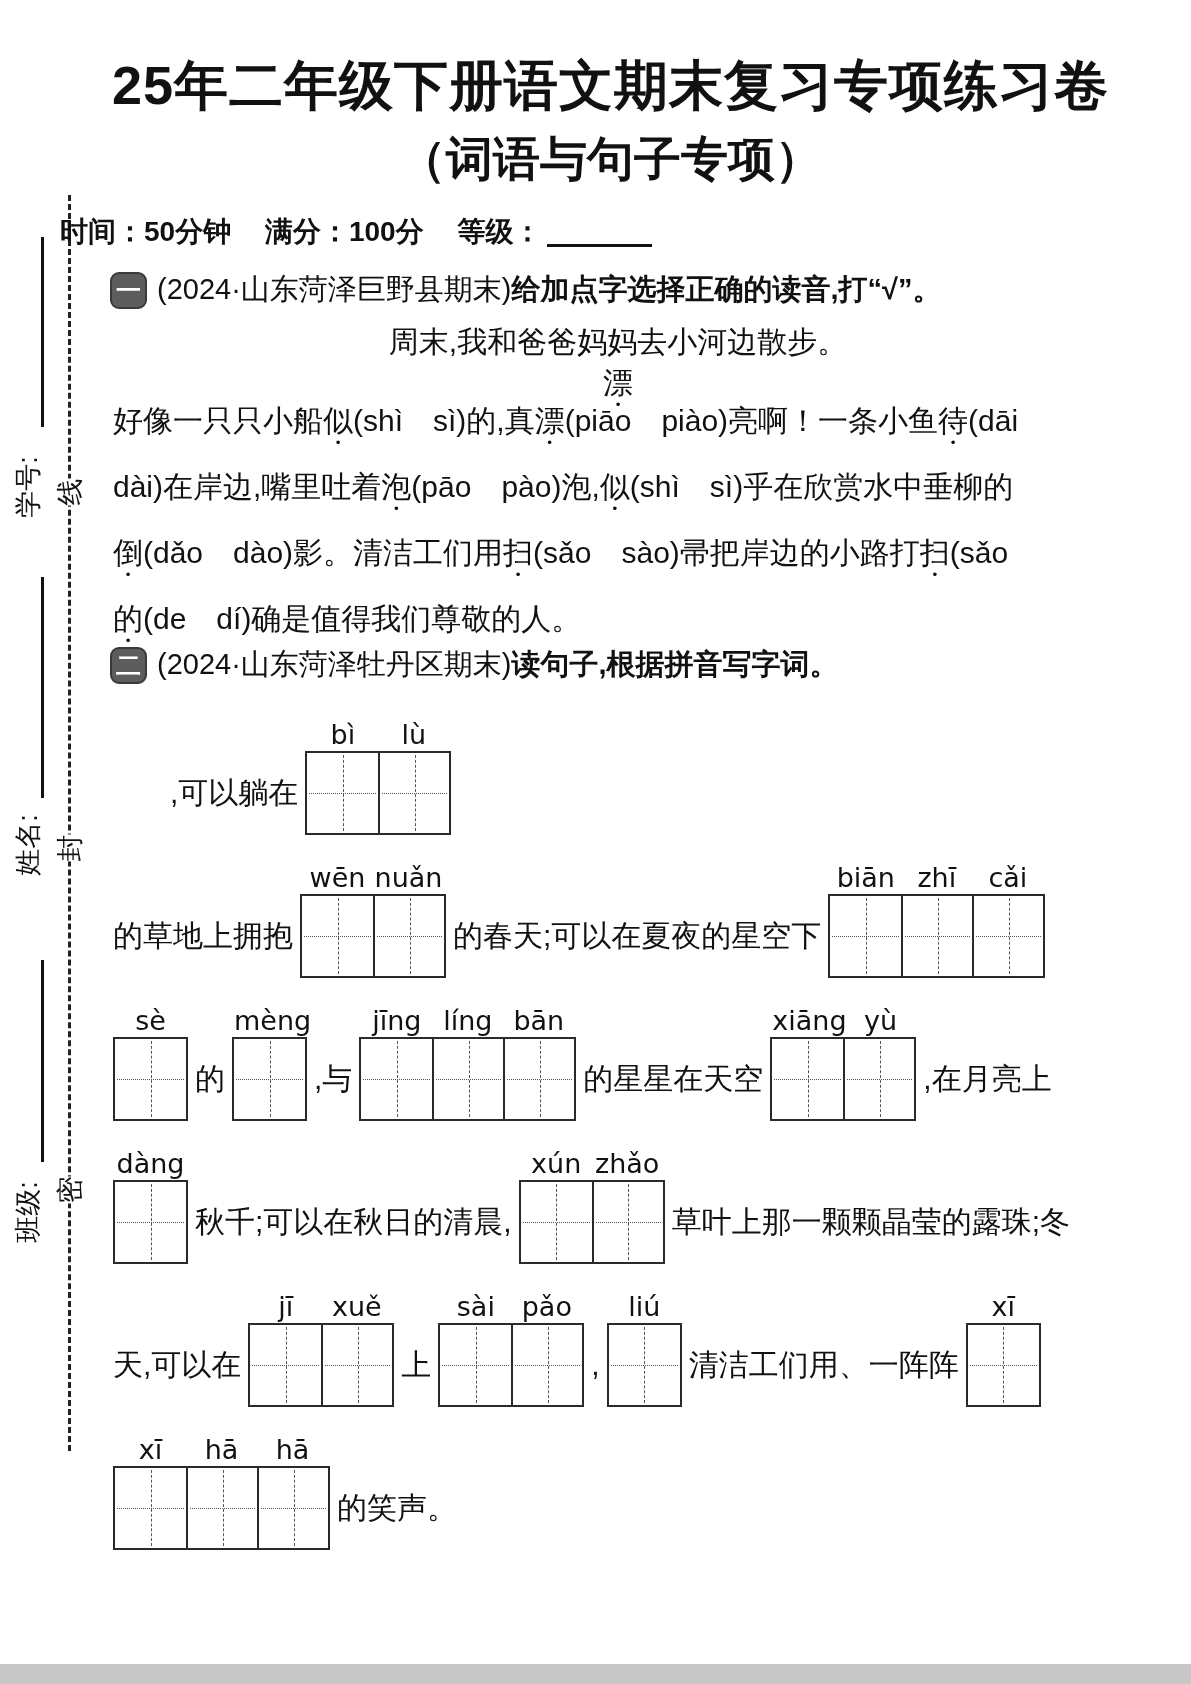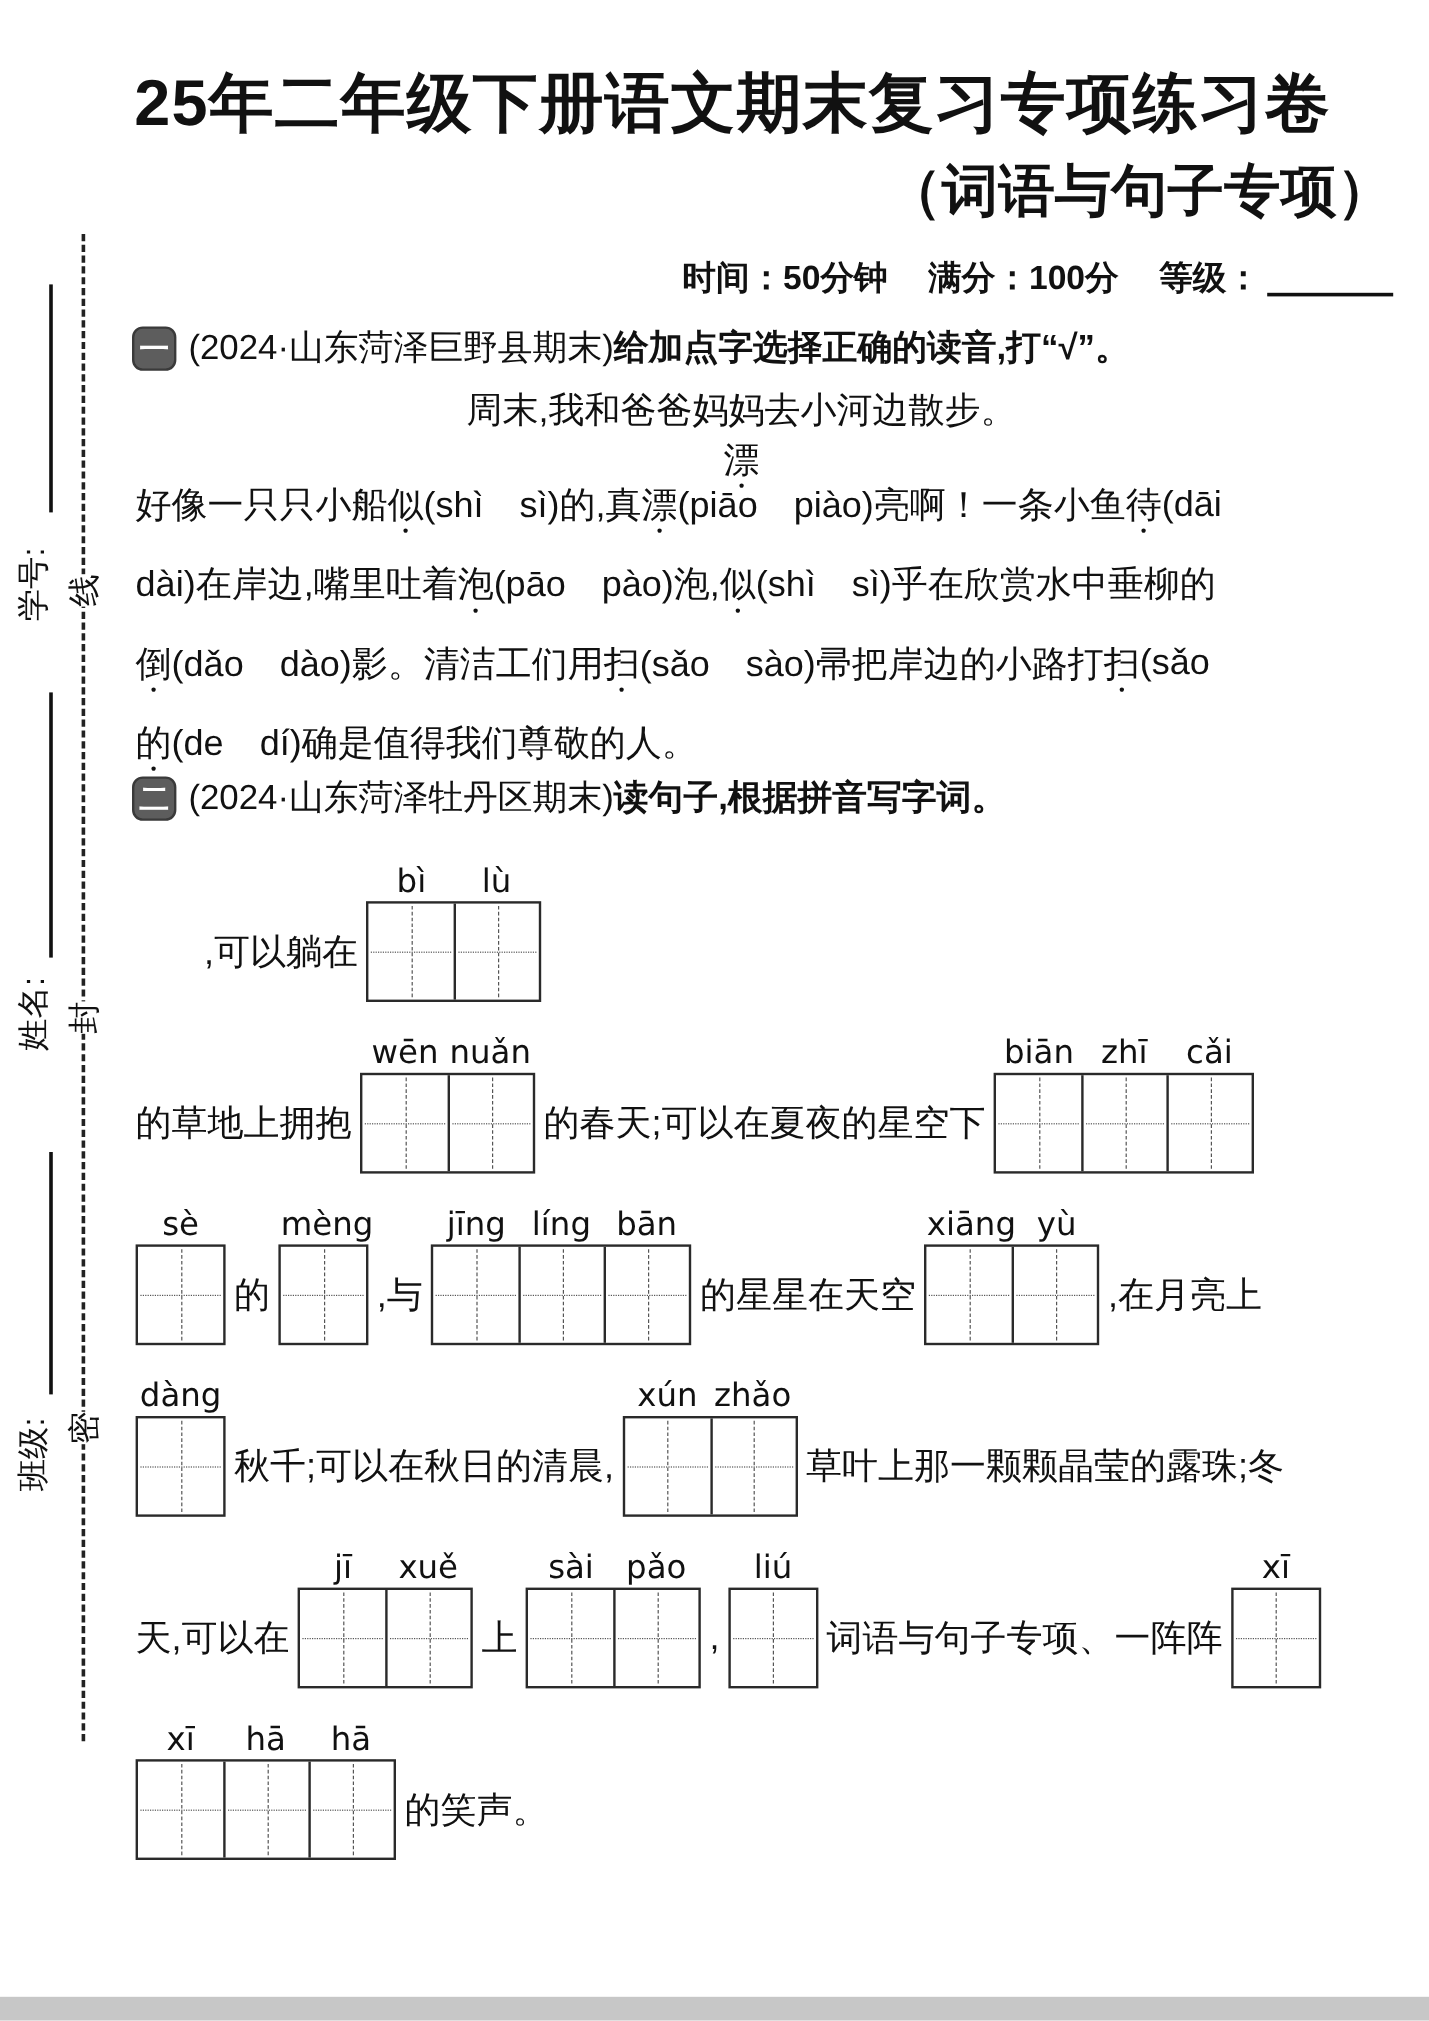--- a/index.html
+++ b/index.html
@@ -20,23 +20,23 @@
   .sb-label.l1{left:28px;top:845px;}
   .sb-label.l2{left:28px;top:1212px;}
   .seal-char{position:absolute;font-size:27px;background:#fff;padding:6px 0;white-space:nowrap;
     transform:translate(-50%,-50%) rotate(-90deg);}
   .seal-char.s0{left:70px;top:492px;}
   .seal-char.s1{left:70px;top:848px;}
   .seal-char.s2{left:70px;top:1190px;}
   
   .title1{position:absolute;top:50px;left:60px;right:30px;text-align:center;
     font-size:54px;font-weight:900;letter-spacing:1px;}
-  .title2{position:absolute;top:128px;left:60px;right:30px;text-align:right;
+  .title2{position:absolute;top:128px;left:60px;right:30px;text-align:center;
     font-size:47px;font-weight:900;}
-  .info{position:absolute;top:213px;left:60px;right:30px;text-align:right;
+  .info{position:absolute;top:213px;left:60px;right:30px;text-align:left;
     font-size:28px;font-weight:700;}
   .info .sep{display:inline-block;width:26px;}
   .info .blank{display:inline-block;width:105px;height:1em;border-bottom:3px solid #111;
     vertical-align:-6px;margin-left:6px;}
   
   .qheader{position:absolute;left:110px;right:20px;font-size:29px;display:flex;align-items:center;white-space:nowrap;}
   .qheader.q1{top:270px;}
   .qheader.q2{top:645px;}
   .qicon{width:37px;height:37px;min-width:37px;background:#5d5d5d;border:2px solid #3a3a3a;border-radius:9px;
     color:#fff;display:flex;align-items:center;justify-content:center;
@@ -244,21 +244,21 @@
             <span class="py">pǎo</span>
           </div>
         </div>
         <span class="q2-text">,</span>
         <div class="pybox">
           <div class="cell"></div>
           <div class="py-row">
             <span class="py">liú</span>
           </div>
         </div>
-        <span class="q2-text">词语与句子专项、一阵阵</span>
+        <span class="q2-text">清洁工们用、一阵阵</span>
         <div class="pybox">
           <div class="cell"></div>
           <div class="py-row">
             <span class="py">xī</span>
           </div>
         </div>
       </div>
       <div class="q2-row r5">
         <div class="pybox first">
           <div class="cell"></div>

